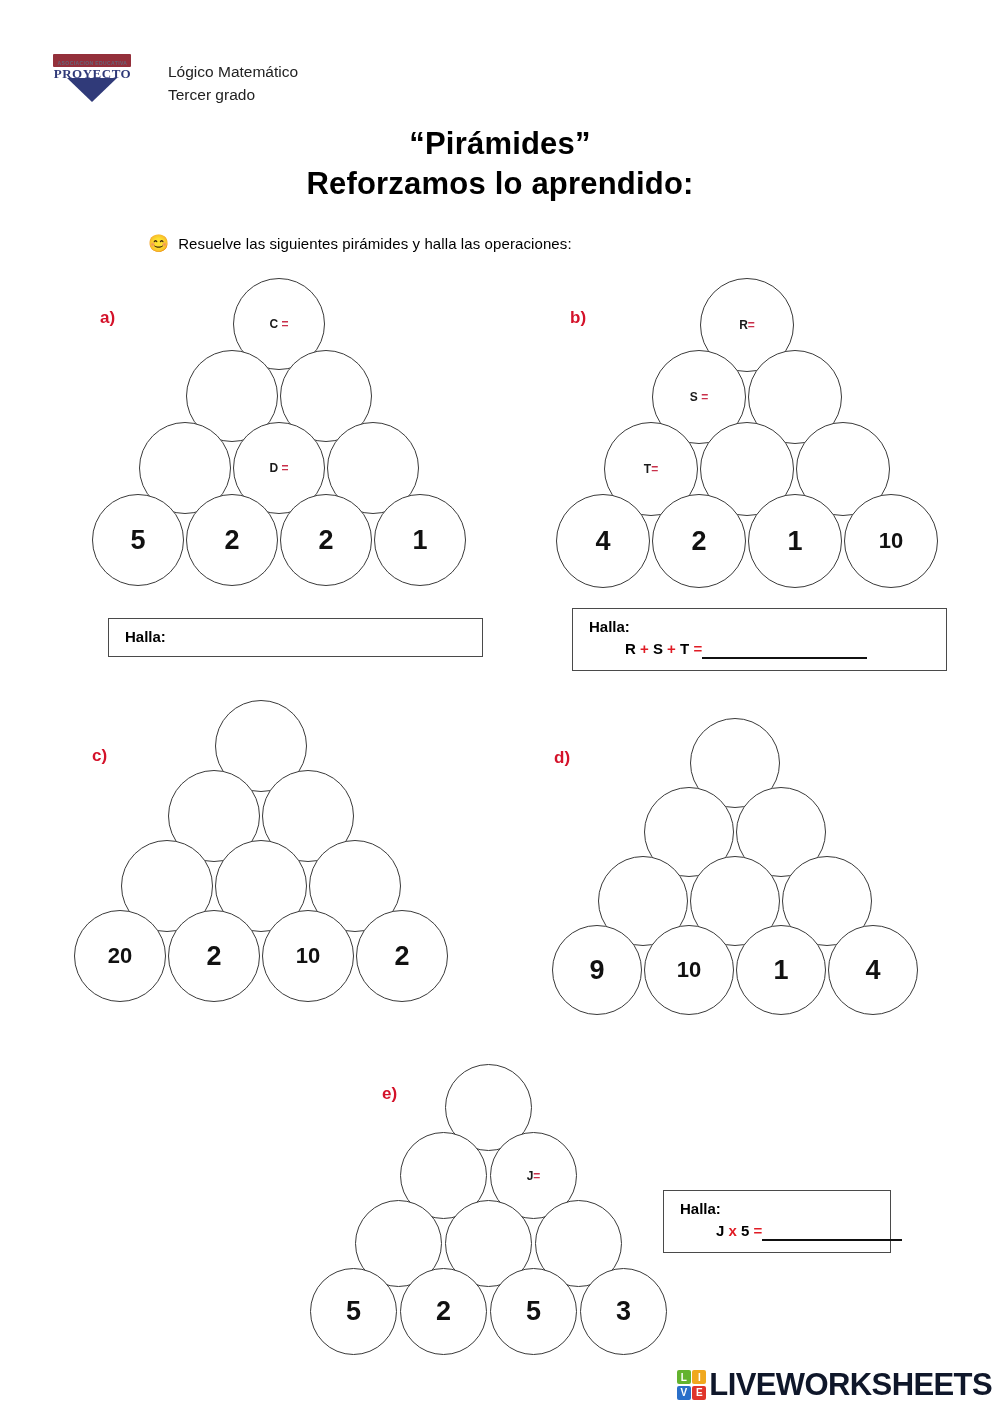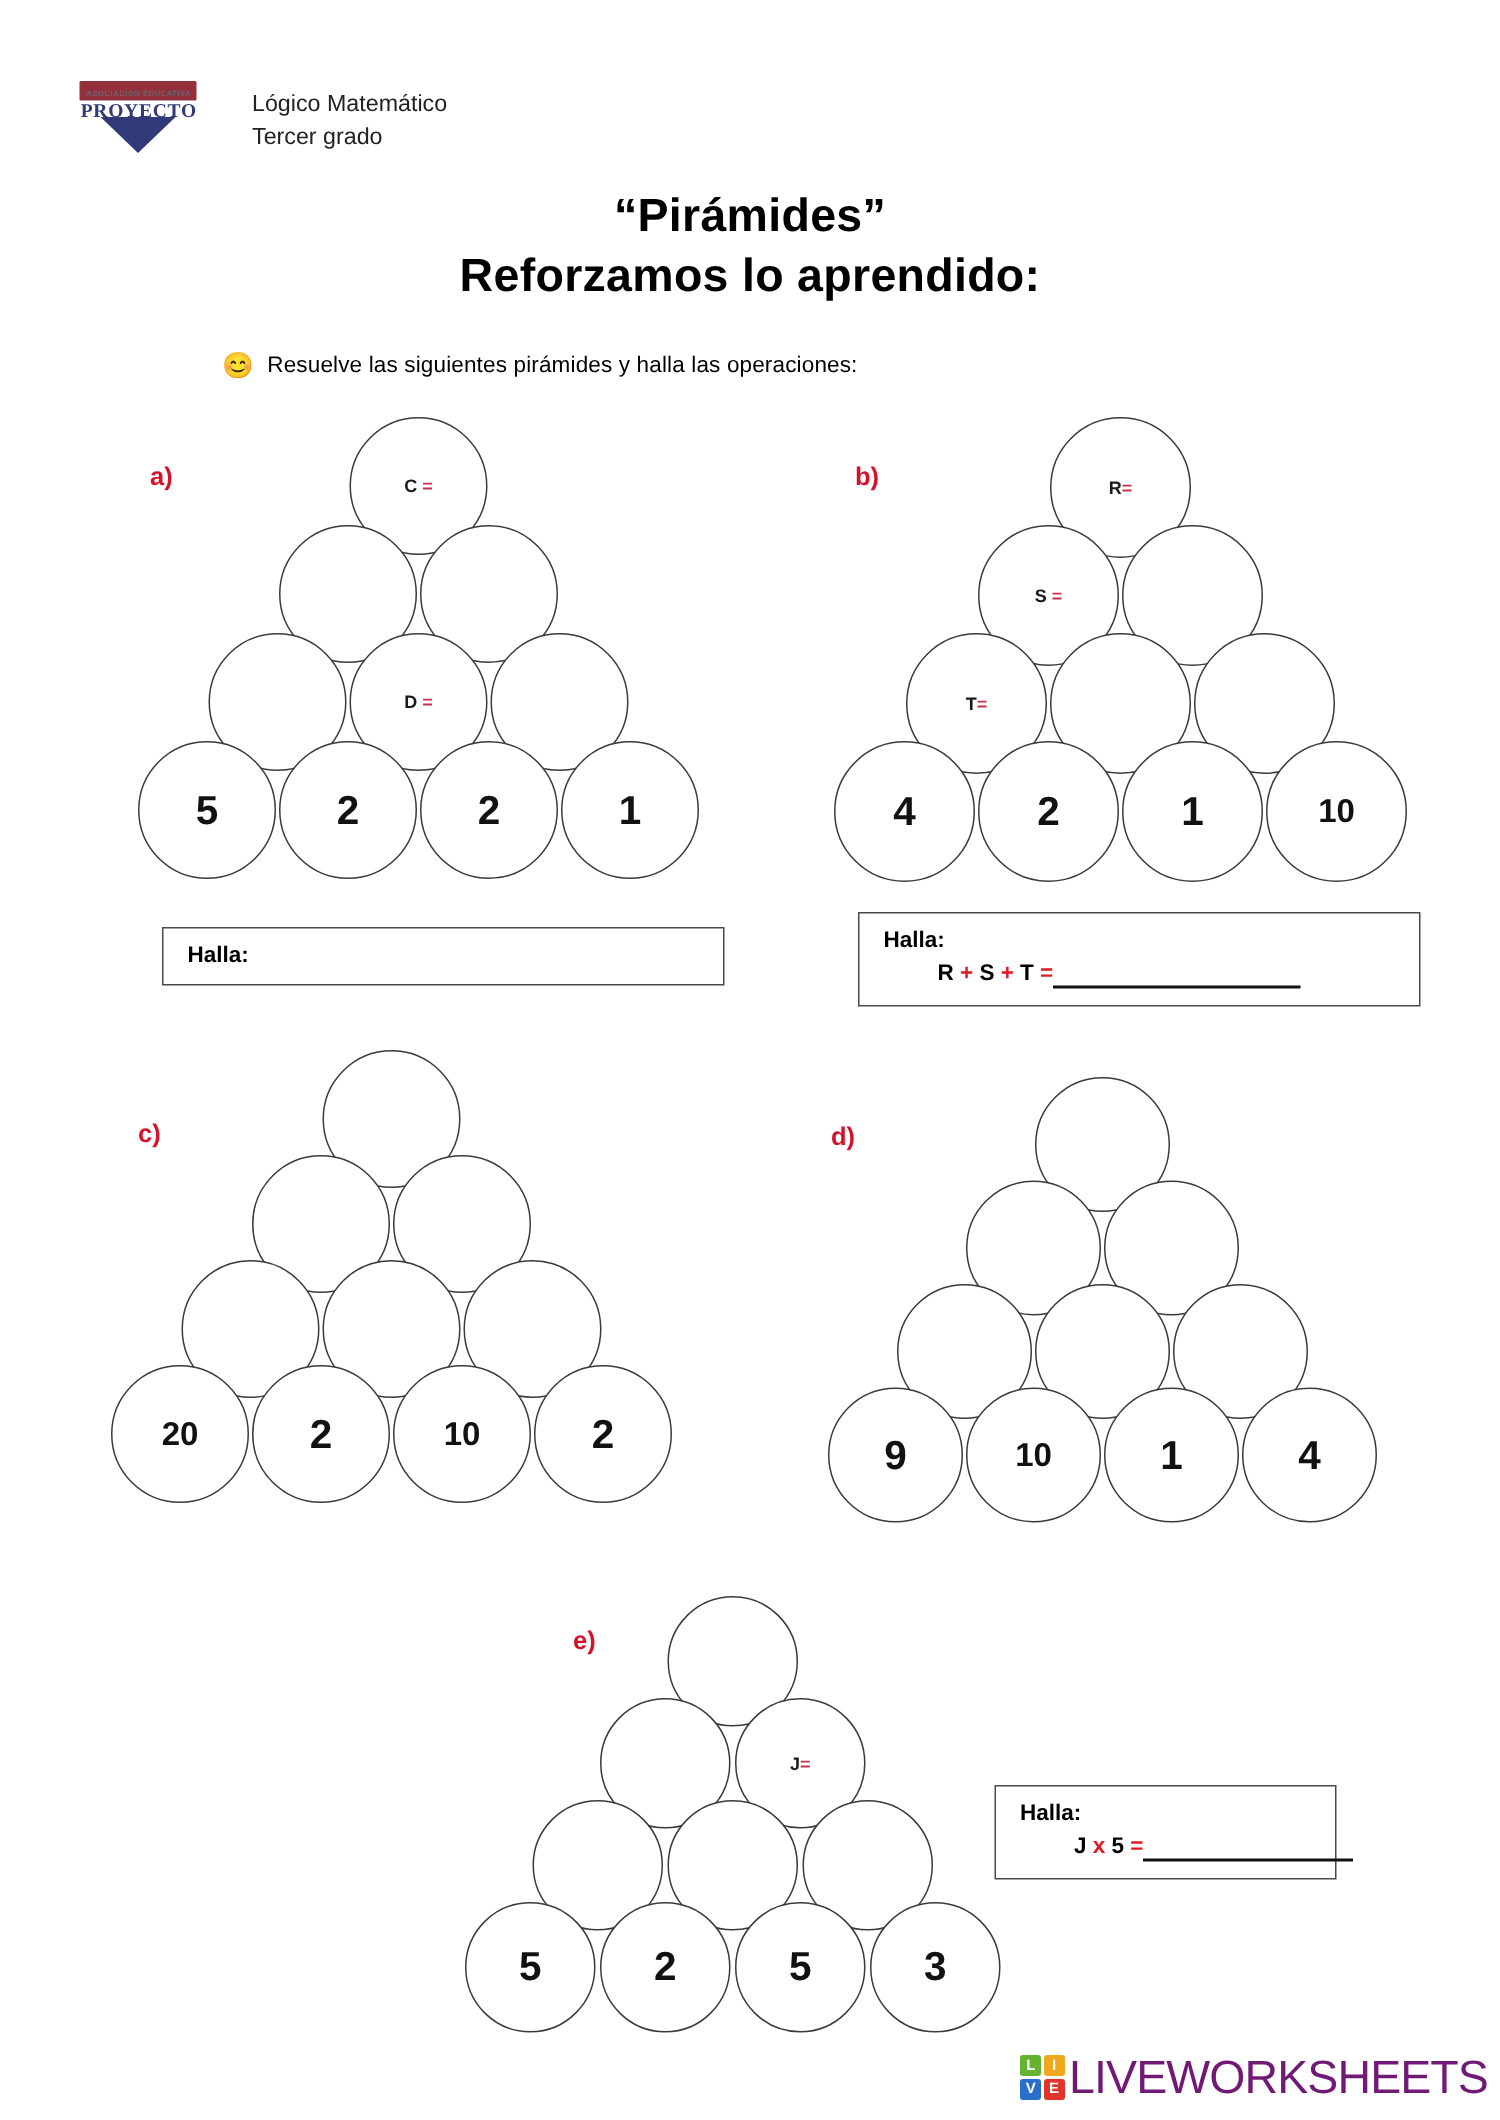--- a/index.html
+++ b/index.html
@@ -7,21 +7,21 @@
   body {
     width:1000px; height:1413px;
     background:#ffffff;
     font-family:"Liberation Sans", sans-serif;
     color:#000;
     position:relative;
     overflow:hidden;
   }
 
   
-  .header { position:absolute; left:45px; top:48px; display:flex; align-items:center; }
+  .header { position:absolute; left:45px; top:48px; display:flex; align-items:flex-end; }
   .logo-mark { width:95px; height:58px; position:relative; filter:blur(0.4px); opacity:.92; }
   .logo-bar  { position:absolute; left:8px; top:6px; width:78px; height:13px; background:#8b1f2b; border-radius:1px; }
   .logo-tri  { position:absolute; left:22px; top:30px; width:0; height:0;
                border-left:25px solid transparent; border-right:25px solid transparent;
                border-top:24px solid #1f2a6e; }
   .logo-word { position:absolute; left:0px; top:18px; width:95px; text-align:center;
                font-size:13px; font-weight:bold; letter-spacing:.5px; color:#1f2a6e;
                font-family:"Liberation Serif", serif; }
   .logo-sub  { position:absolute; left:0px; top:12px; width:95px; text-align:center;
                font-size:5px; font-weight:bold; letter-spacing:.4px; color:#5a5a6e; }
@@ -55,21 +55,21 @@
   .halla .h-expr  { font-size:15px; font-weight:bold; margin-top:5px; padding-left:36px; white-space:nowrap; }
   .halla .op { color:#e01b24; }
   .halla .blank { display:inline-block; border-bottom:2.5px solid #111; vertical-align:baseline; }
 
   
   .footer { position:absolute; right:8px; bottom:10px; display:flex; align-items:center; }
   .lw-grid { display:grid; grid-template-columns:repeat(2,14px); grid-template-rows:repeat(2,14px);
              gap:1.5px; margin-right:3px; }
   .lw-cell { display:flex; align-items:center; justify-content:center; border-radius:2px;
              color:#fff; font-size:10px; font-weight:bold; font-family:"Liberation Sans", sans-serif; }
-  .lw-word { font-size:31px; font-weight:normal; color:#701a75; letter-spacing:-.6px; }
+  .lw-word { font-size:31px; font-weight:bold; color:#0f172a; letter-spacing:-.6px; }
 </style>
 </head>
 <body>
 
 <div class="header">
   <div class="logo-mark">
     <div class="logo-bar"></div>
     <div class="logo-sub">ASOCIACION EDUCATIVA</div>
     <div class="logo-word">PROYECTO</div>
     <div class="logo-tri"></div>

